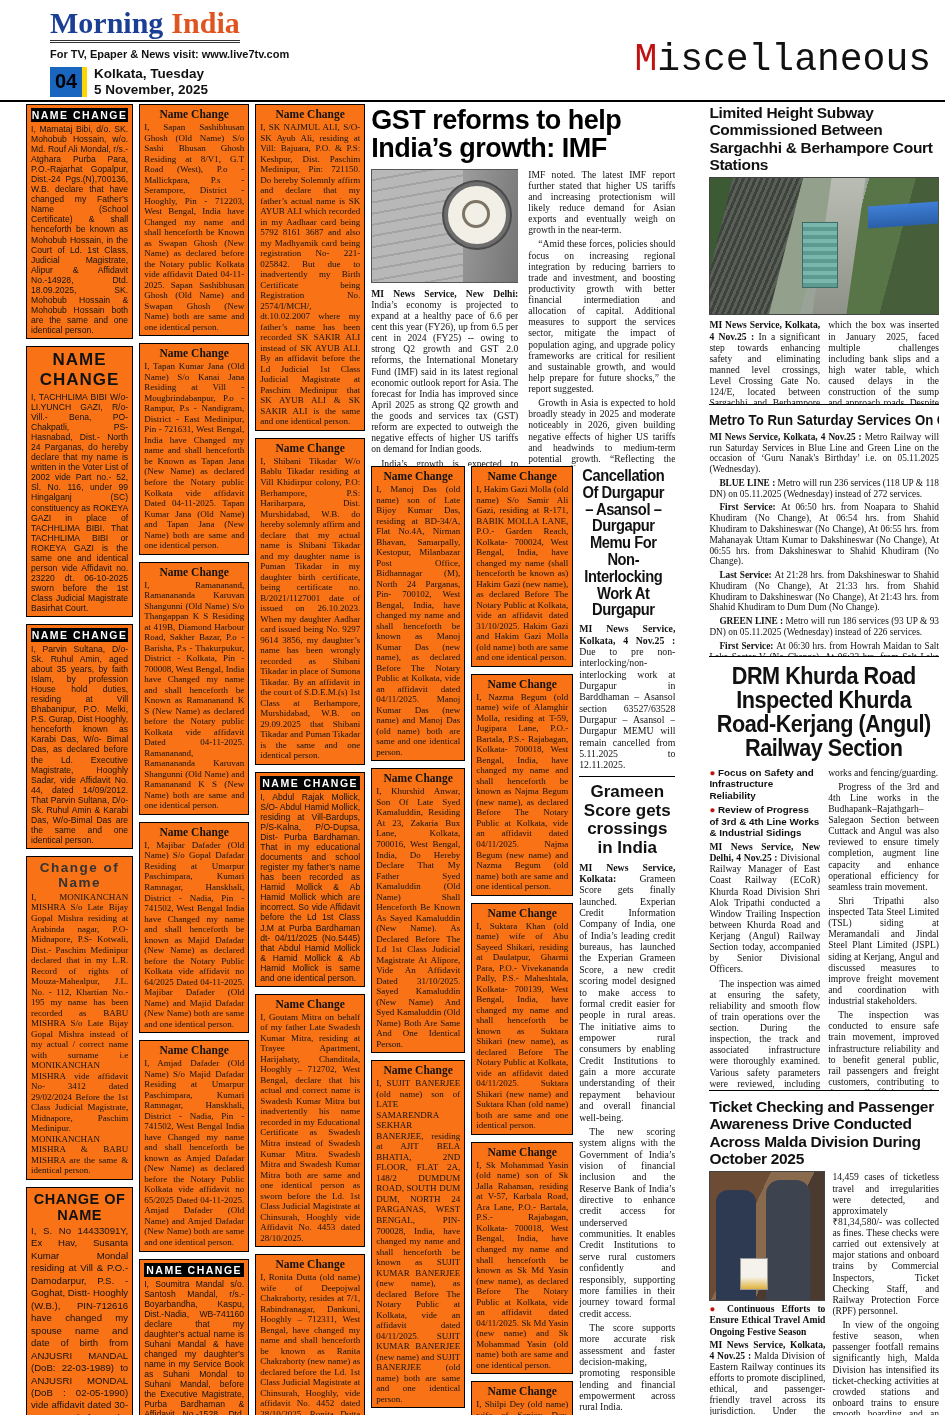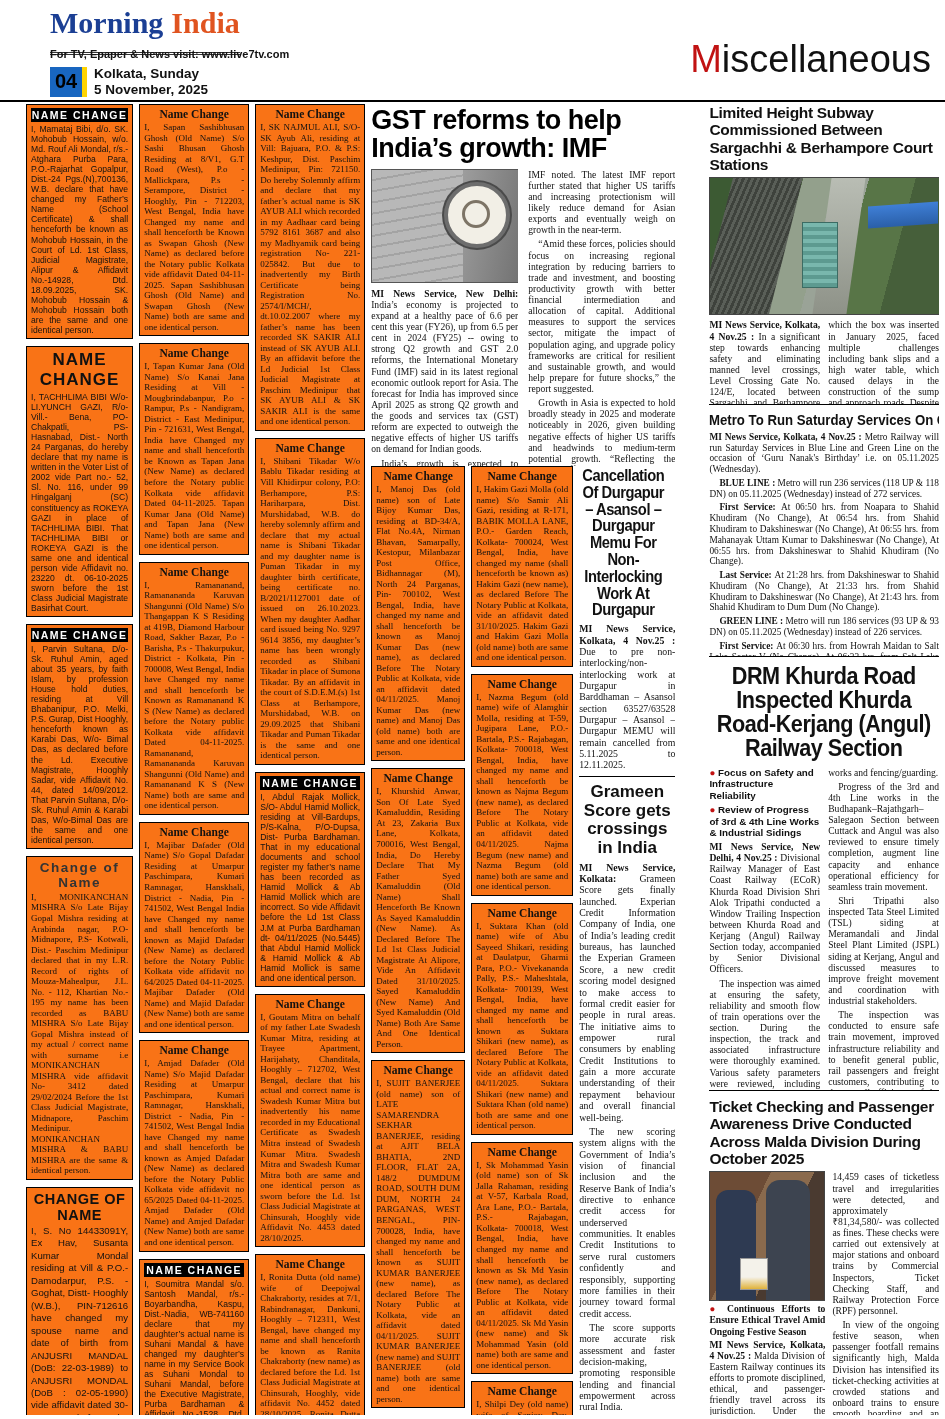--- a/index.html
+++ b/index.html
@@ -1,27 +1,27 @@
 <!DOCTYPE html>
 <html><head>
 <meta charset="utf-8">
 <style>
   html,body{margin:0;padding:0;background:#fff;}
   .page{position:relative;width:945px;height:1419px;background:#fff;overflow:hidden;
         font-family:"Liberation Serif",serif;color:#111;}
   
   .mast{position:absolute;left:0;top:0;width:945px;height:100px;border-bottom:2px solid #000;}
-  .brand{position:absolute;left:50px;top:6px;font-family:"Liberation Serif",serif;font-weight:bold;font-size:30px;border-bottom:3px double #333;padding-bottom:12px;}
+  .brand{position:absolute;left:50px;top:6px;font-family:"Liberation Serif",serif;font-weight:bold;font-size:30px;border-bottom:3px double #333;padding-bottom:0;}
   .brand .b1{color:#1b3f94;} .brand .b2{color:#e05420;margin-left:8px;}
   .tagline{position:absolute;left:50px;top:48px;font-family:"Liberation Sans",sans-serif;font-weight:bold;font-size:11px;color:#111;}
   .datebar{position:absolute;left:50px;top:66px;display:flex;align-items:center;}
   .pagenum{width:32px;height:30px;background:#1866c0;color:#000000;font-family:"Liberation Sans",sans-serif;font-weight:bold;font-size:20px;display:flex;align-items:center;justify-content:center;}
   .ystripe{width:5px;height:30px;background:#ffd400;margin-right:7px;}
   .dateline{font-family:"Liberation Sans",sans-serif;font-weight:bold;font-size:13.5px;line-height:1.15;}
-  .section-name{position:absolute;right:14px;top:38px;font-family:Liberation Sans, sans-serif;font-size:38px;color:#111;}
+  .section-name{position:absolute;right:14px;top:38px;font-family:Liberation Mono, monospace;font-size:38px;color:#111;}
   .section-name .red{color:#c11212;}
   
   .content{position:absolute;left:26px;top:104px;width:913px;height:1311px;display:flex;gap:6px;overflow:hidden;}
   .adcol{overflow:hidden;}
   .c1{width:112px;} .c2{width:115px;} .c3{width:115px;}
   .center{width:318px;display:flex;flex-direction:column;overflow:hidden;}
   .right{width:240px;overflow:hidden;margin-left:28px;}
   
   .ad{border:1.5px solid #000;margin-bottom:7px;padding:3px 4px;background:#f97316;overflow:hidden;}
   .ad-h{text-align:center;font-weight:bold;font-size:11.5px;margin-bottom:2px;font-family:"Liberation Serif",serif;}
@@ -88,21 +88,21 @@
 
   <div class="mast">
     <div class="brand">
       <span class="b1">Morning</span><span class="b2">India</span>
     </div>
     <div class="tagline">For TV, Epaper &amp; News visit: www.live7tv.com</div>
     <div class="datebar">
       <div class="pagenum">04</div>
       <div class="ystripe"></div>
       <div class="dateline">
-        <div>Kolkata, Sunday</div>
+        <div>Kolkata, Tuesday</div>
         <div>5 November, 2025</div>
       </div>
     </div>
     <div class="section-name"><span class="red">M</span><span>iscellaneous</span></div>
   </div>
 
   <div class="content">
 
     <div class="adcol c1">
         <div class="ad blackbar sans">

